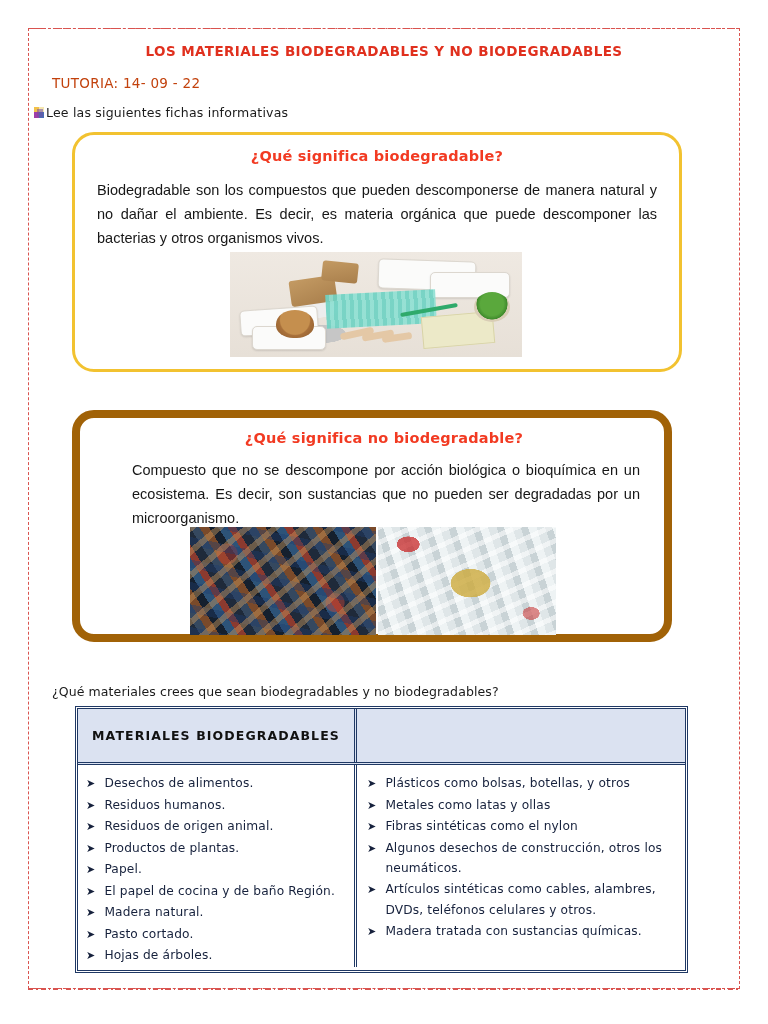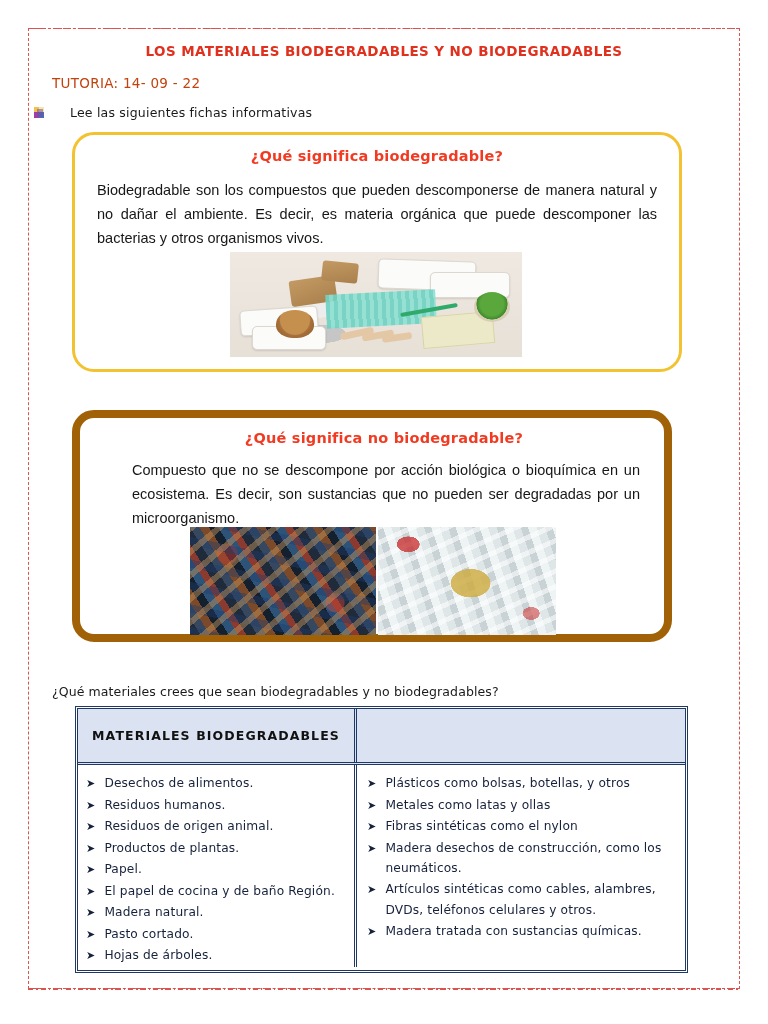--- a/index.html
+++ b/index.html
@@ -53,21 +53,21 @@
     position: absolute;
     left: 52px; top: 75px;
     color: #c2410c;
     font-family: "DejaVu Sans", sans-serif;
     font-size: 13.5px;
     letter-spacing: 0.3px;
   }
   #instruction-row {
     position: absolute;
     left: 34px; top: 105px;
-    display: flex; align-items: center; gap: 24px;
+    display: flex; align-items: center; gap: 0;
   }
   #instruction-bullet {
     width: 12px; height: 12px; position: relative; flex: 0 0 auto;
   }
   #instruction-bullet i {
     position: absolute; display: block;
   }
   .bk1 { left: 0;   top: 0;   width: 5px; height: 5px; background: #f2c14a; }
   .bk2 { left: 5px; top: 0;   width: 5px; height: 5px; background: #f5e6b0; }
   .bk3 { left: 0;   top: 5px; width: 5px; height: 6px; background: #9f3ea8; }
@@ -361,21 +361,21 @@
             <li class="mat-item">
               <span class="mat-bullet">➤</span>
               <span>Metales como latas y ollas</span>
             </li>
             <li class="mat-item">
               <span class="mat-bullet">➤</span>
               <span>Fibras sintéticas como el nylon</span>
             </li>
             <li class="mat-item">
               <span class="mat-bullet">➤</span>
-              <span>Madera desechos de construcción, como los neumáticos.</span>
+              <span>Algunos desechos de construcción, otros los neumáticos.</span>
             </li>
             <li class="mat-item">
               <span class="mat-bullet">➤</span>
               <span>Artículos sintéticas como cables, alambres, DVDs, teléfonos celulares y otros.</span>
             </li>
             <li class="mat-item">
               <span class="mat-bullet">➤</span>
               <span>Madera tratada con sustancias químicas.</span>
             </li>
           </ul>

